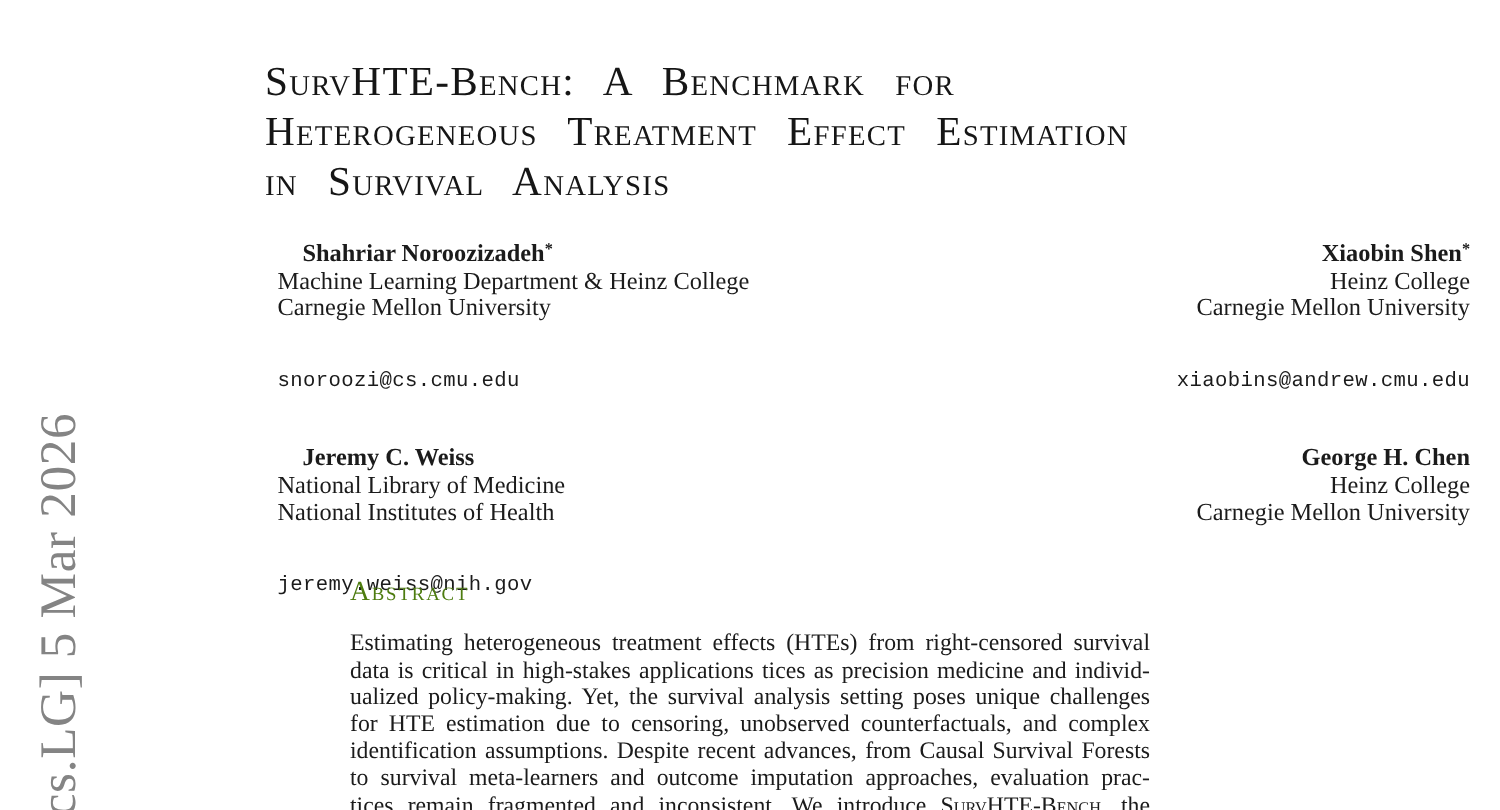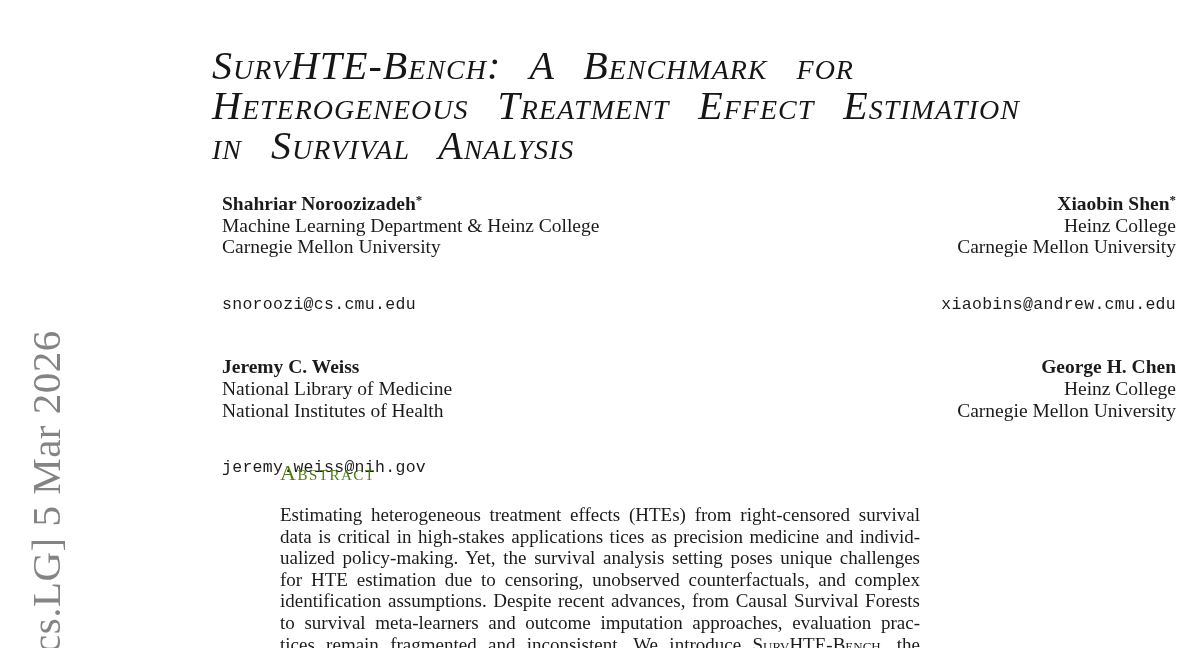--- a/index.html
+++ b/index.html
@@ -27,39 +27,38 @@
     line-height: 1;
     color: #848484;
     white-space: pre;
     letter-spacing: 0.5px;
   }
   
   .title {
     position: absolute;
     left: 212px;
     top: 46px;
-    font-size: 40px;
+    font-size: 33px;
     line-height: 40px;
     font-variant: small-caps;
     letter-spacing: 1px;
     word-spacing: 0.45em;
     color: #161616;
-    font-style: italic;
   }
   
   .authors {
     position: absolute;
     top: 193px;
     left: 0;
     width: 1200px;
   }
   .author-col-left  { position: absolute; left: 222px; top: 0; width: 480px; }
   .author-col-right { position: absolute; left: 736px; top: 0; width: 440px; text-align: right; }
   .author-block { margin: 0 0 41px 0; font-size: 19.5px; line-height: 21.6px; }
-  .author-name { font-weight: bold; }
+  .author-name { font-weight: bold; margin-left: 20px; }
   .author-name sup {
     font-size: 13px;
     line-height: 0;
     vertical-align: 6px;
   }
   .author-email {
     font-family: "Liberation Mono", "DejaVu Sans Mono", monospace;
     font-size: 16.5px;
     letter-spacing: 0.3px;
     margin-top: 36px;

